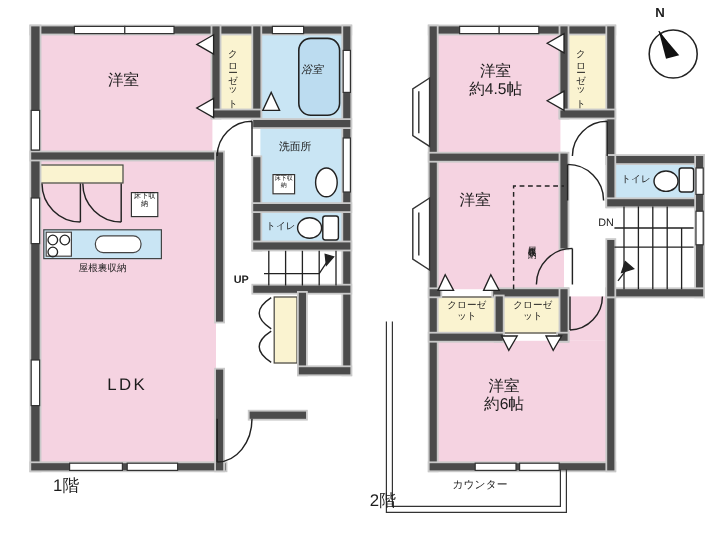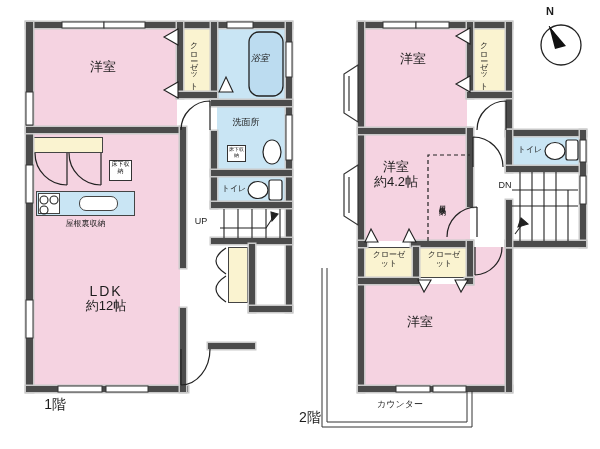--- a/index.html
+++ b/index.html
@@ -207,42 +207,42 @@
   </svg>
 
   <div class="lbl" style="left:53px;top:60px;width:100px;font-size:13px;">
     <div>洋室</div>
   </div>
   <div class="lbl vtext" style="left:189px;top:33px;height:58px;font-size:8px;">クローゼット</div>
   <div class="lbl" style="left:240px;top:53px;width:40px;font-size:9px;font-style:italic;">浴室</div>
   <div class="lbl" style="left:224px;top:117px;width:44px;font-size:9px;">洗面所</div>
   <div class="tinybox" style="left:227px;top:145px;width:17px;height:15px;">床下収納</div>
   <div class="lbl" style="left:219px;top:184px;width:30px;font-size:8px;">トイレ</div>
-  <div class="lbl" style="left:189px;top:216px;width:24px;font-size:9px;">UP</div>
+  <div class="lbl" style="left:189px;top:228px;width:24px;font-size:9px;font-weight:bold;">UP</div>
   <div class="tinybox" style="left:109px;top:160px;width:21px;height:19px;font-size:6px;">床下収納</div>
   <div class="lbl" style="left:48px;top:219px;width:75px;font-size:8px;">屋根裏収納</div>
   <div class="lbl" style="left:56px;top:283px;width:100px;font-size:13px;">
-    <div style="font-size:14px;letter-spacing:2px;">LDK</div>
-    <div>約12帖</div>
+    <div style="font-size:14px;letter-spacing:2px;margin-top:29px;">LDK</div>
   </div>
   <div class="lbl" style="left:26px;top:396px;width:40px;font-size:14px;text-align:right;">1階</div>
 
   <div class="lbl" style="left:363px;top:52px;width:100px;font-size:13px;">
     <div>洋室</div>
+    <div>約4.5帖</div>
   </div>
   <div class="lbl vtext" style="left:479px;top:33px;height:58px;font-size:8px;">クローゼット</div>
   <div class="lbl" style="left:346px;top:160px;width:100px;font-size:13px;">
     <div>洋室</div>
-    <div>約4.2帖</div>
   </div>
   <div class="lbl vtext" style="left:438px;top:166px;height:70px;font-size:7px;">屋根裏収納</div>
   <div class="lbl" style="left:515px;top:145px;width:30px;font-size:8px;">トイレ</div>
   <div class="lbl" style="left:492px;top:180px;width:26px;font-size:9px;">DN</div>
   <div class="lbl wrap2" style="left:369px;top:250px;width:40px;font-size:8px;">クローゼット</div>
   <div class="lbl wrap2" style="left:424px;top:250px;width:40px;font-size:8px;">クローゼット</div>
   <div class="lbl" style="left:370px;top:315px;width:100px;font-size:13px;">
     <div>洋室</div>
+    <div>約6帖</div>
   </div>
   <div class="lbl" style="left:360px;top:399px;width:80px;font-size:9px;">カウンター</div>
-  <div class="lbl" style="left:290px;top:409px;width:40px;font-size:14px;text-align:center;">2階</div>
+  <div class="lbl" style="left:290px;top:409px;width:40px;font-size:14px;text-align:right;">2階</div>
   <div class="lbl" style="left:541px;top:5px;width:18px;font-size:11px;font-weight:bold;">N</div>
 
 </div>
 
 </body></html>

